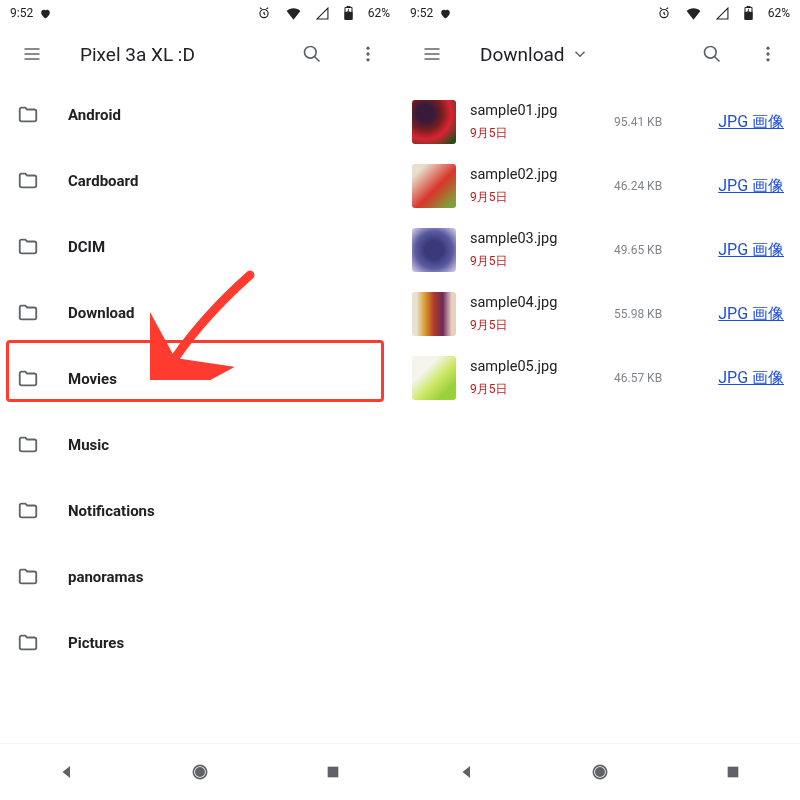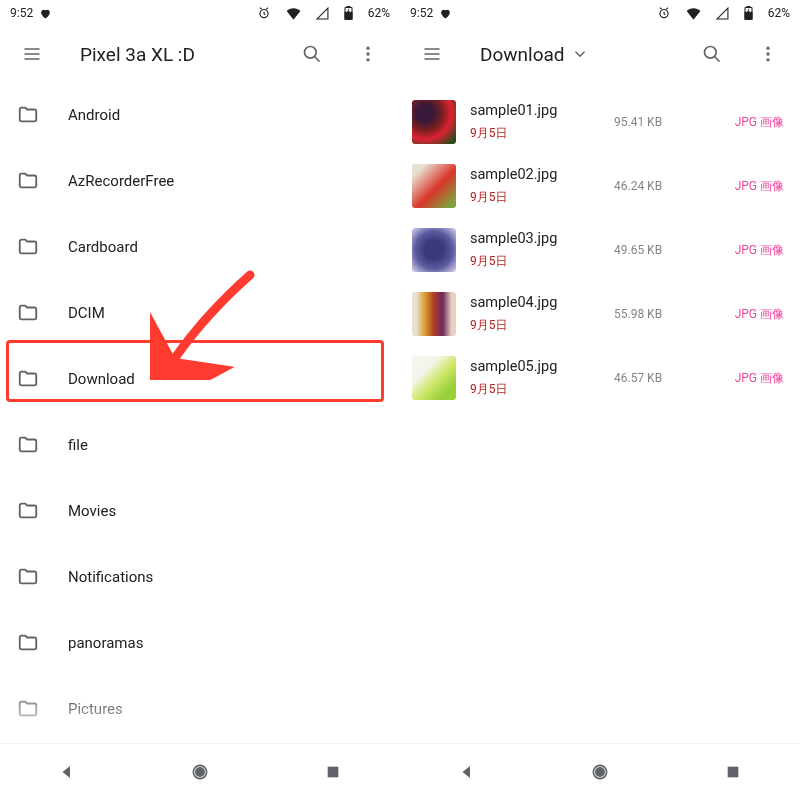--- a/index.html
+++ b/index.html
@@ -67,21 +67,21 @@
   .folderlist { }
   .folderrow {
     height: 66px;
     display: flex;
     align-items: center;
     padding: 0 16px;
     gap: 28px;
     color: #202124;
   }
   .folderrow .ficon { color: #5f6368; width: 24px; height:24px; display:flex; align-items:center; justify-content:center;}
-  .folderrow .flabel { font-size: 15px; }
+  .folderrow .flabel { font-size: 15px; font-weight: bold; }
   .highlight-box {
     position: absolute;
     border: 3px solid #ff3b30;
     border-radius: 4px;
     pointer-events: none;
   }
   
   .arrow-svg { position: absolute; pointer-events: none; }
   
   .filelist { padding-top: 8px; }
@@ -97,21 +97,21 @@
     width: 44px;
     height: 44px;
     border-radius: 3px;
     flex: 0 0 44px;
     background: #ddd;
   }
   .fileinfo { flex: 0 0 130px; display:flex; flex-direction:column; justify-content:space-between; }
   .filename { font-size: 14.5px; color: #202124; }
   .filedate { font-size: 12px; color: #b91c1c; margin-top: 6px; }
   .filesize { flex: 0 0 70px; font-size: 12px; color: #80868b; }
-  .filetype { flex: 1; text-align: right; font-size: 12px; color: #ec4899; padding-right: 4px;}
+  .filetype { flex: 1; text-align: right; font-size: 16px; color: #1d4ed8; padding-right: 4px; text-decoration: underline;}
   
   .navbar {
     position: absolute;
     bottom: 0;
     left: 0;
     right: 0;
     height: 56px;
     display: flex;
     align-items: center;
     justify-content: space-around;
@@ -208,28 +208,20 @@
             </svg>
     </span>
     <span class="flabel">Android</span>
         </div>
         <div class="folderrow">
     <span class="ficon">
       <svg width="22" height="22" viewBox="0 0 24 24" fill="none" stroke="#5f6368" stroke-width="2">
               <path d="M3 6a2 2 0 0 1 2-2h4l2 2h8a2 2 0 0 1 2 2v9a2 2 0 0 1-2 2H5a2 2 0 0 1-2-2V6z"></path>
             </svg>
     </span>
-    <span class="flabel">AzRecorderFree</span>
-        </div>
-        <div class="folderrow">
-    <span class="ficon">
-      <svg width="22" height="22" viewBox="0 0 24 24" fill="none" stroke="#5f6368" stroke-width="2">
-              <path d="M3 6a2 2 0 0 1 2-2h4l2 2h8a2 2 0 0 1 2 2v9a2 2 0 0 1-2 2H5a2 2 0 0 1-2-2V6z"></path>
-            </svg>
-    </span>
     <span class="flabel">Cardboard</span>
         </div>
         <div class="folderrow">
     <span class="ficon">
       <svg width="22" height="22" viewBox="0 0 24 24" fill="none" stroke="#5f6368" stroke-width="2">
               <path d="M3 6a2 2 0 0 1 2-2h4l2 2h8a2 2 0 0 1 2 2v9a2 2 0 0 1-2 2H5a2 2 0 0 1-2-2V6z"></path>
             </svg>
     </span>
     <span class="flabel">DCIM</span>
         </div>
@@ -240,29 +232,29 @@
             </svg>
     </span>
     <span class="flabel">Download</span>
         </div>
         <div class="folderrow">
     <span class="ficon">
       <svg width="22" height="22" viewBox="0 0 24 24" fill="none" stroke="#5f6368" stroke-width="2">
               <path d="M3 6a2 2 0 0 1 2-2h4l2 2h8a2 2 0 0 1 2 2v9a2 2 0 0 1-2 2H5a2 2 0 0 1-2-2V6z"></path>
             </svg>
     </span>
-    <span class="flabel">file</span>
-        </div>
-        <div class="folderrow">
-    <span class="ficon">
-      <svg width="22" height="22" viewBox="0 0 24 24" fill="none" stroke="#5f6368" stroke-width="2">
-              <path d="M3 6a2 2 0 0 1 2-2h4l2 2h8a2 2 0 0 1 2 2v9a2 2 0 0 1-2 2H5a2 2 0 0 1-2-2V6z"></path>
-            </svg>
-    </span>
     <span class="flabel">Movies</span>
+        </div>
+        <div class="folderrow">
+    <span class="ficon">
+      <svg width="22" height="22" viewBox="0 0 24 24" fill="none" stroke="#5f6368" stroke-width="2">
+              <path d="M3 6a2 2 0 0 1 2-2h4l2 2h8a2 2 0 0 1 2 2v9a2 2 0 0 1-2 2H5a2 2 0 0 1-2-2V6z"></path>
+            </svg>
+    </span>
+    <span class="flabel">Music</span>
         </div>
         <div class="folderrow">
     <span class="ficon">
       <svg width="22" height="22" viewBox="0 0 24 24" fill="none" stroke="#5f6368" stroke-width="2">
               <path d="M3 6a2 2 0 0 1 2-2h4l2 2h8a2 2 0 0 1 2 2v9a2 2 0 0 1-2 2H5a2 2 0 0 1-2-2V6z"></path>
             </svg>
     </span>
     <span class="flabel">Notifications</span>
         </div>
         <div class="folderrow">

